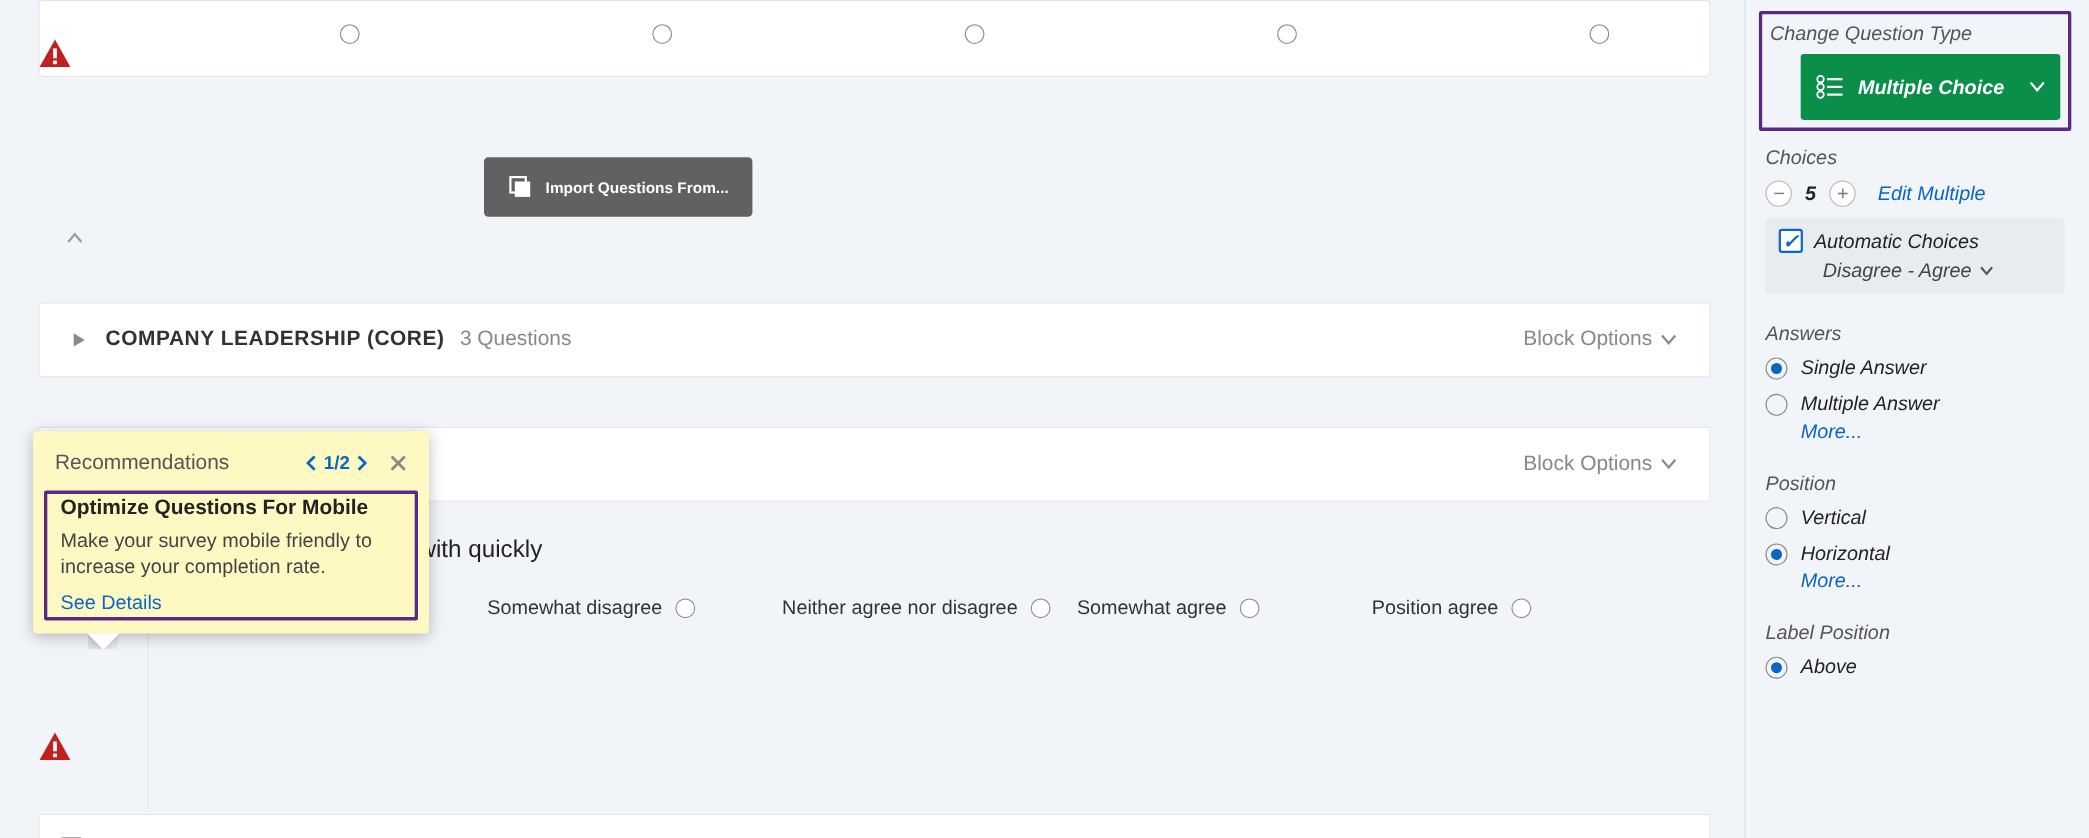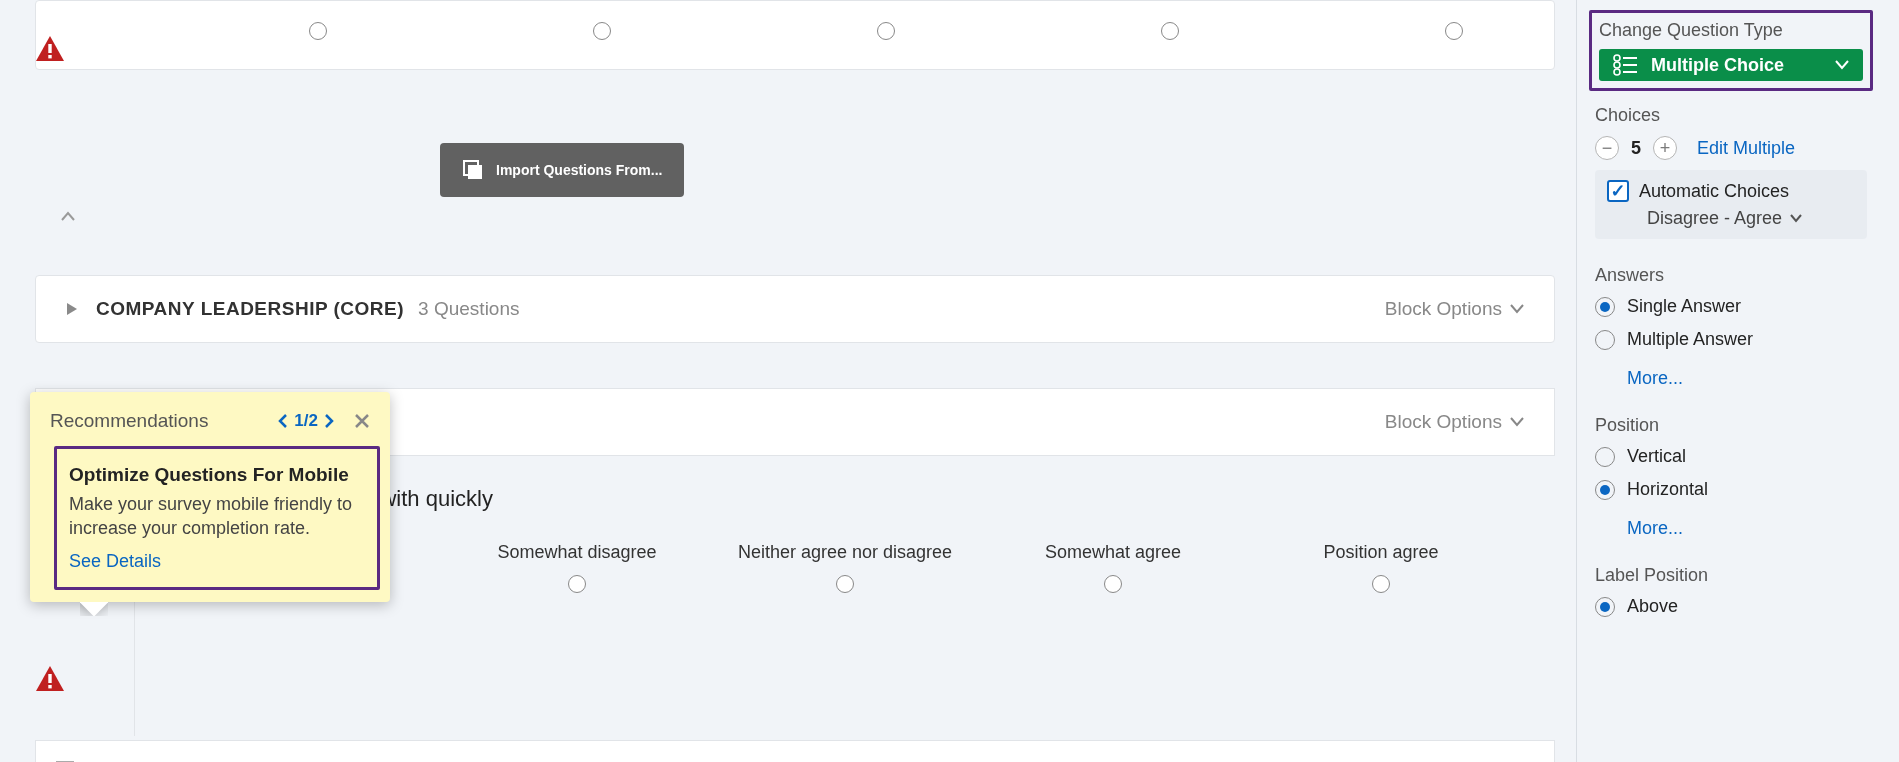--- a/index.html
+++ b/index.html
@@ -31,62 +31,62 @@
 .block-header .opts { margin-left:auto; font-size:19px; color:#888; display:flex; align-items:center; gap:8px; cursor:pointer; }
 
 .block2 { position:absolute; left:35px; top:388px; width:1520px; height:68px; background:#fff; border:1px solid #e1e4e8; display:flex; align-items:center; padding:0 30px; }
 .block2 .opts { margin-left:auto; font-size:19px; color:#888; display:flex; align-items:center; gap:8px; cursor:pointer; }
 
 .question-block { position:absolute; left:35px; top:456px; width:1520px; background:#fff; }
 .q-left { position:absolute; left:0; top:0; width:100px; height:280px; background:#f1f4f8; border-right:1px solid #e1e4e8; }
 .q-body { position:absolute; left:100px; top:0; width:1420px; padding:30px 40px; }
 .q-title { font-size:22px; color:#222; margin-bottom:30px; }
 .choice-row { display:flex; width:100%; }
-.choice-cell { flex:1; display:flex; flex-direction:column; align-items:center; gap:12px; }
+.choice-cell { flex:1; display:flex; flex-direction:row; align-items:center; gap:12px; }
 .choice-lbl { font-size:18px; color:#333; text-align:center; }
 
 .block3 { position:absolute; left:35px; top:740px; width:1520px; height:60px; background:#fff; border:1px solid #e1e4e8; display:flex; align-items:center; padding:0 20px; }
 .chk { width:18px; height:18px; border:1px solid #aaa; margin-right:12px; }
 .q-id { color:#888; font-size:19px; }
 
 
 .popover { position:absolute; left:30px; top:392px; width:360px; background:#fef9c3; box-shadow:0 3px 14px rgba(0,0,0,0.25); border-radius:4px; z-index:40; }
 .pop-head { display:flex; align-items:center; padding:18px 20px 14px 20px; border-bottom:0; }
 .pop-head .ttl { font-size:19px; color:#555; }
 .pop-nav { margin-left:auto; display:flex; align-items:center; gap:6px; }
 .pop-nav .pg { color:#0a66c2; font-weight:600; font-size:17px; }
 .pop-nav .chev { color:#0a66c2; cursor:pointer; font-size:18px; }
 .pop-close { margin-left:20px; color:#888; font-size:20px; cursor:pointer; }
-.pop-body { margin:0 10px 12px 24px; border:3px solid #5a2a82; border-radius:2px; padding:15px 12px; }
+.pop-body { margin:0 10px 12px 10px; border:3px solid #5a2a82; border-radius:2px; padding:2px 12px; }
 .pop-body .h { font-weight:700; font-size:19px; margin-bottom:6px; }
 .pop-body .d { font-size:18px; color:#444; line-height:1.35; margin-bottom:10px; }
 .pop-body .l { color:#0a66c2; font-size:18px; cursor:pointer; }
 .pop-arrow { position:absolute; left:50px; bottom:-14px; width:28px; height:14px; overflow:hidden; }
 .pop-arrow::before { content:""; position:absolute; left:3px; top:-12px; width:22px; height:22px; background:#fff; transform:rotate(45deg); box-shadow:0 3px 14px rgba(0,0,0,0.25); }
 
 
-.sidebar { position:absolute; right:14px; top:0; width:309px; height:762px; background:#f1f4f8; border-left:1px solid #d8dde3; padding:18px 18px; overflow:hidden; }
+.sidebar { position:absolute; right:4px; top:0; width:309px; height:762px; background:#f1f4f8; border-left:1px solid #d8dde3; padding:18px 18px; overflow:hidden;font-style:italic; }
 .sb-section-h { font-size:18px; color:#555; margin-bottom:8px; }
 .qtype-wrap { border:3px solid #5a2a82; border-radius:2px; padding:7px; margin:-8px -6px 14px -6px; }
-.qtype-btn { background:#0a8e49; color:#fff; height:32px; border-radius:3px; display:flex; align-items:center; padding:0 14px; font-size:18px; font-weight:600; cursor:pointer; }
+.qtype-btn { background:#0a8e49; color:#fff; height:60px; border-radius:3px; display:flex; align-items:center; padding:0 14px; font-size:18px; font-weight:600; cursor:pointer;margin-left:28px; }
 .qtype-btn .chev { margin-left:auto; }
 .sb-h2 { font-size:18px; color:#555; margin:8px 0 10px 0; }
 .choices-row { display:flex; align-items:center; gap:12px; margin-bottom:10px; }
 .step { width:24px; height:24px; border:1px solid #b5b5b5; border-radius:50%; display:flex; align-items:center; justify-content:center; color:#7a7a7a; font-size:18px; background:#fff; cursor:pointer; }
 .choices-n { font-size:18px; font-weight:600; }
 .edit-mul { color:#0a66c2; font-size:18px; margin-left:8px; cursor:pointer; }
 .auto-box { background:#e8ecf1; border-radius:4px; padding:10px 12px; }
 .auto-row1 { display:flex; align-items:center; gap:10px; font-size:18px; }
 .chkb { width:22px; height:22px; border:2px solid #0a66c2; border-radius:3px; display:flex; align-items:center; justify-content:center; background:#fff; color:#0a66c2; font-weight:800; }
 .auto-row2 { padding-left:40px; margin-top:6px; font-size:18px; color:#444; display:flex; align-items:center; gap:8px; cursor:pointer; }
 .sb-radio-list { display:flex; flex-direction:column; gap:12px; margin-top:8px; }
 .sb-radio { display:flex; align-items:center; gap:12px; font-size:18px; cursor:pointer; }
 .rc { width:20px; height:20px; border:1px solid #888; border-radius:50%; display:flex; align-items:center; justify-content:center; }
 .rc.sel::after { content:""; width:10px; height:10px; background:#0a66c2; border-radius:50%; }
-.more { color:#0a66c2; font-size:18px; margin-left:32px; margin-top:18px; cursor:pointer; }
+.more { color:#0a66c2; font-size:18px; margin-left:32px; margin-top:4px; cursor:pointer; }
 .sb-spacer { height:18px; }
 svg { display:block; }
 </style>
 </head>
 <body>
 
 <div class="main-area">
 
   <div class="white-block" style="left:35px; top:0; width:1520px; height:70px;">
     <div class="radio-row">

